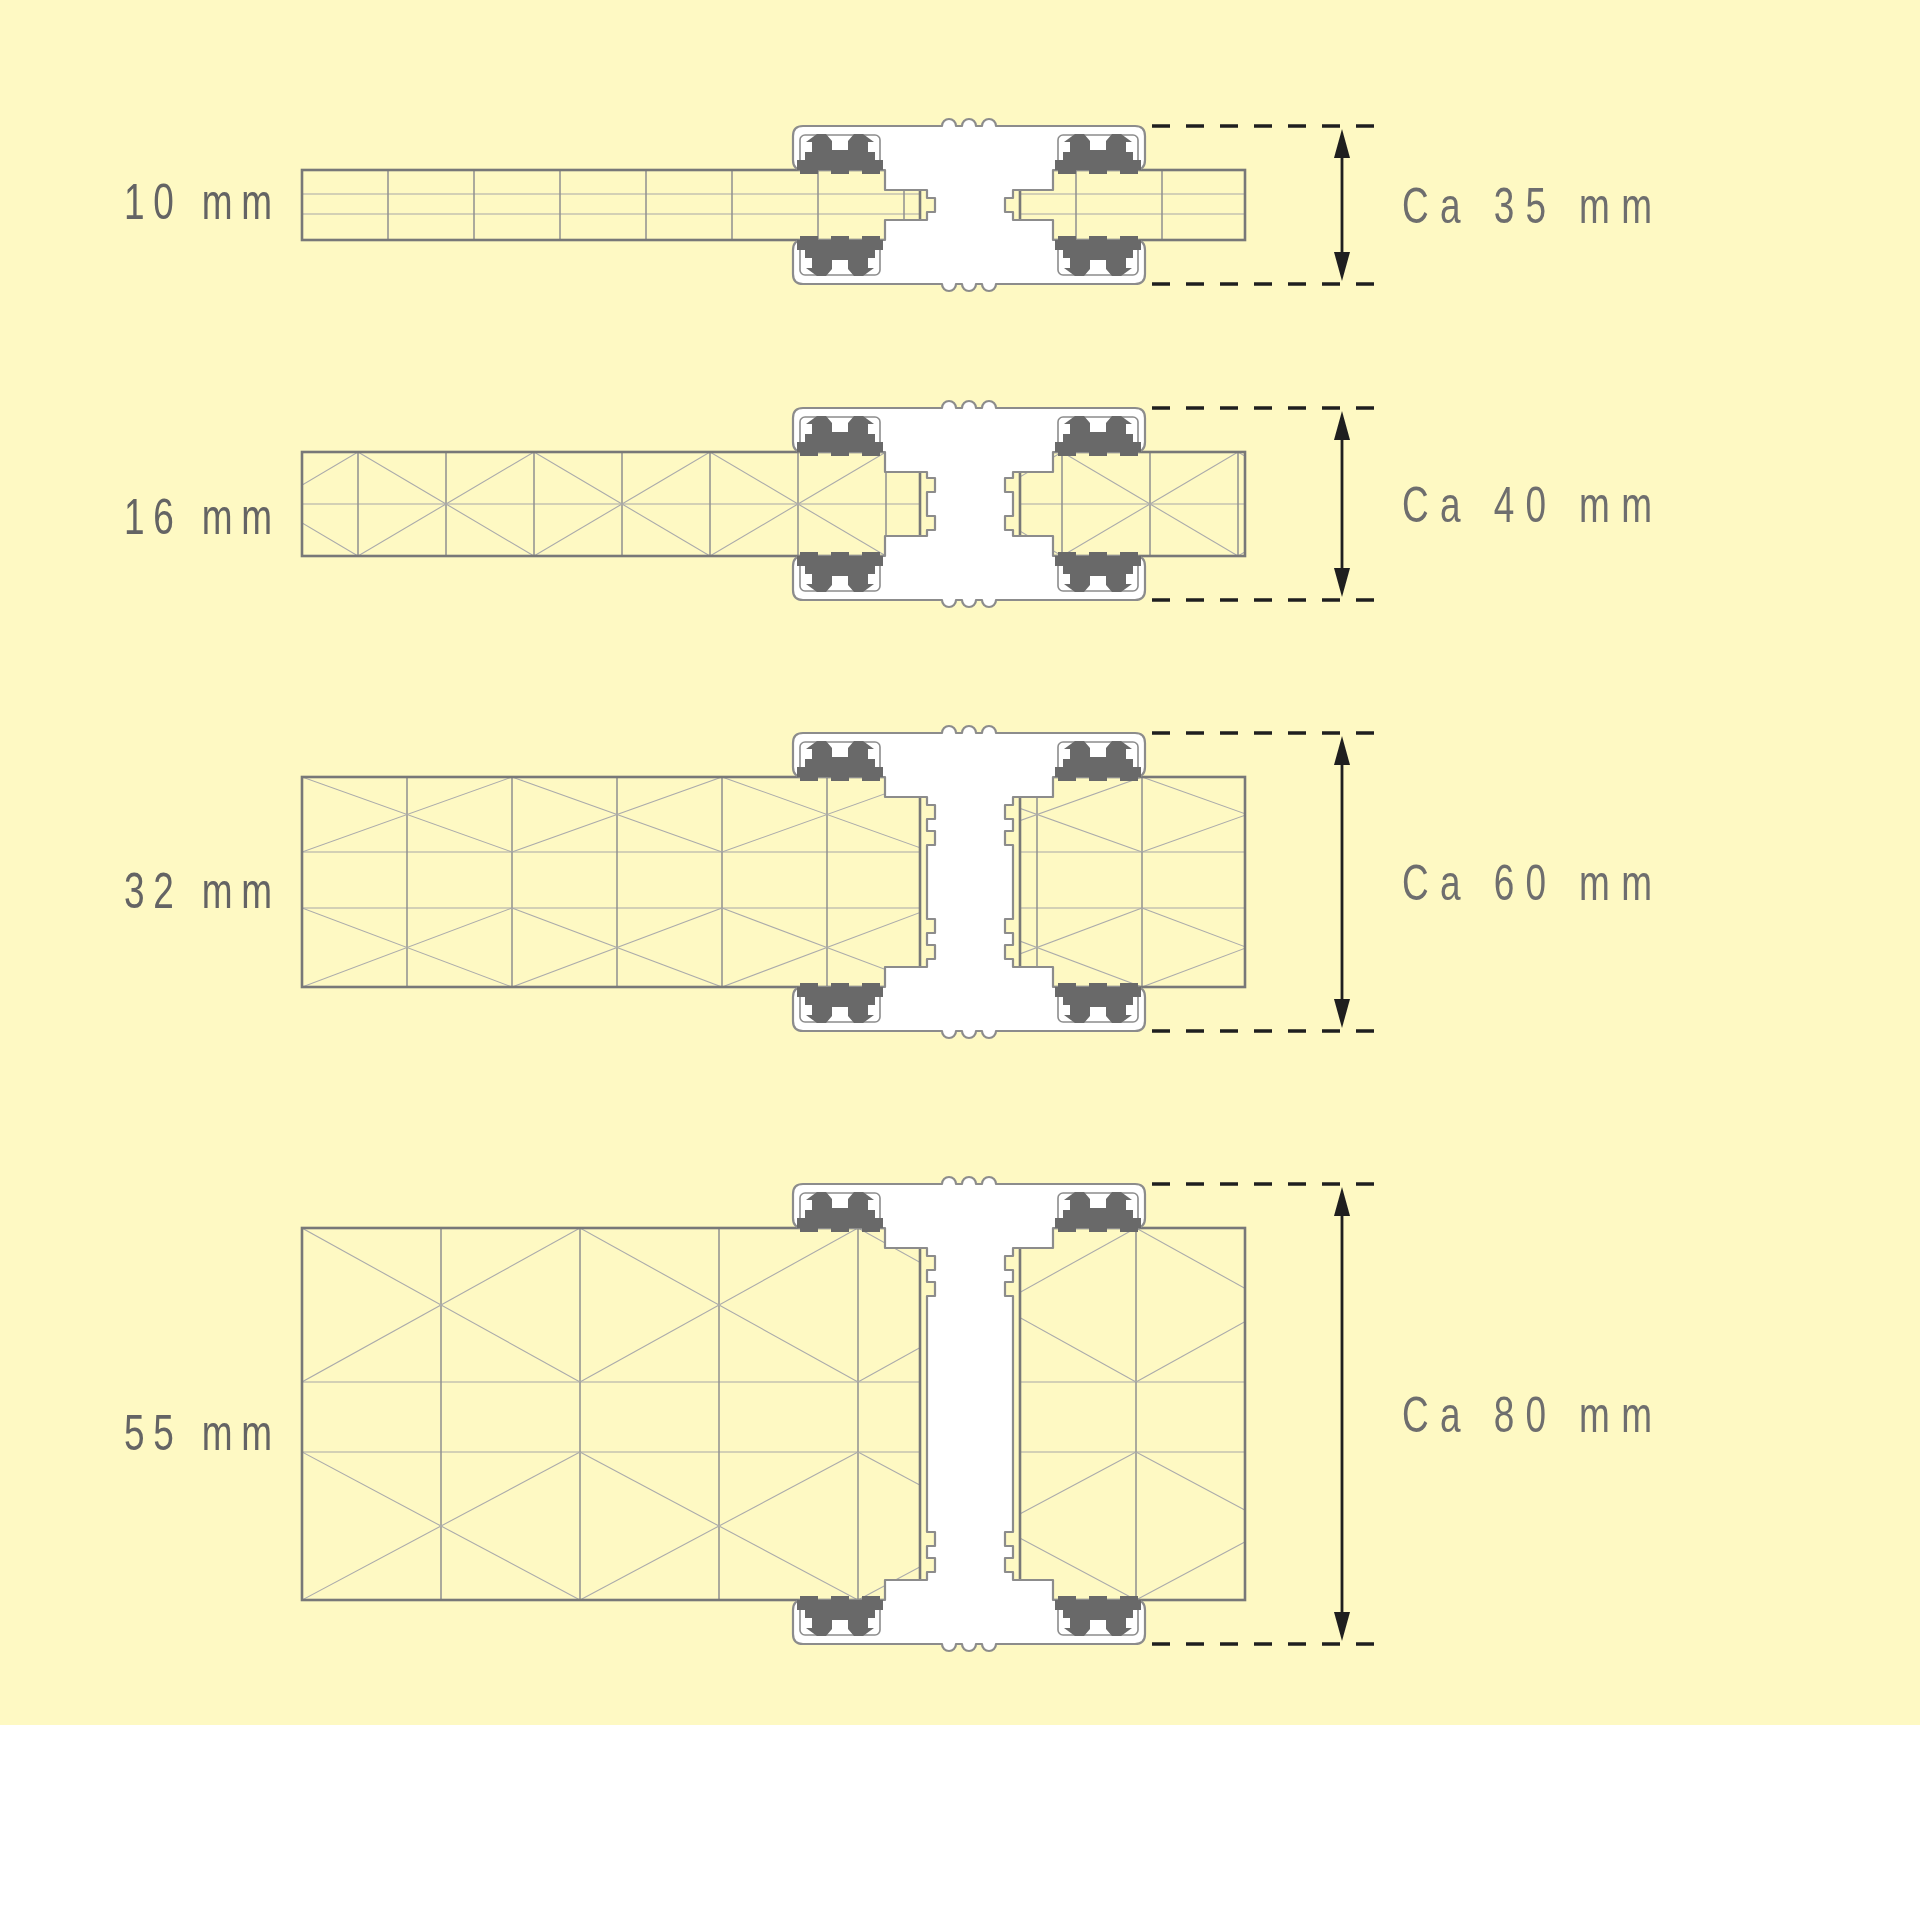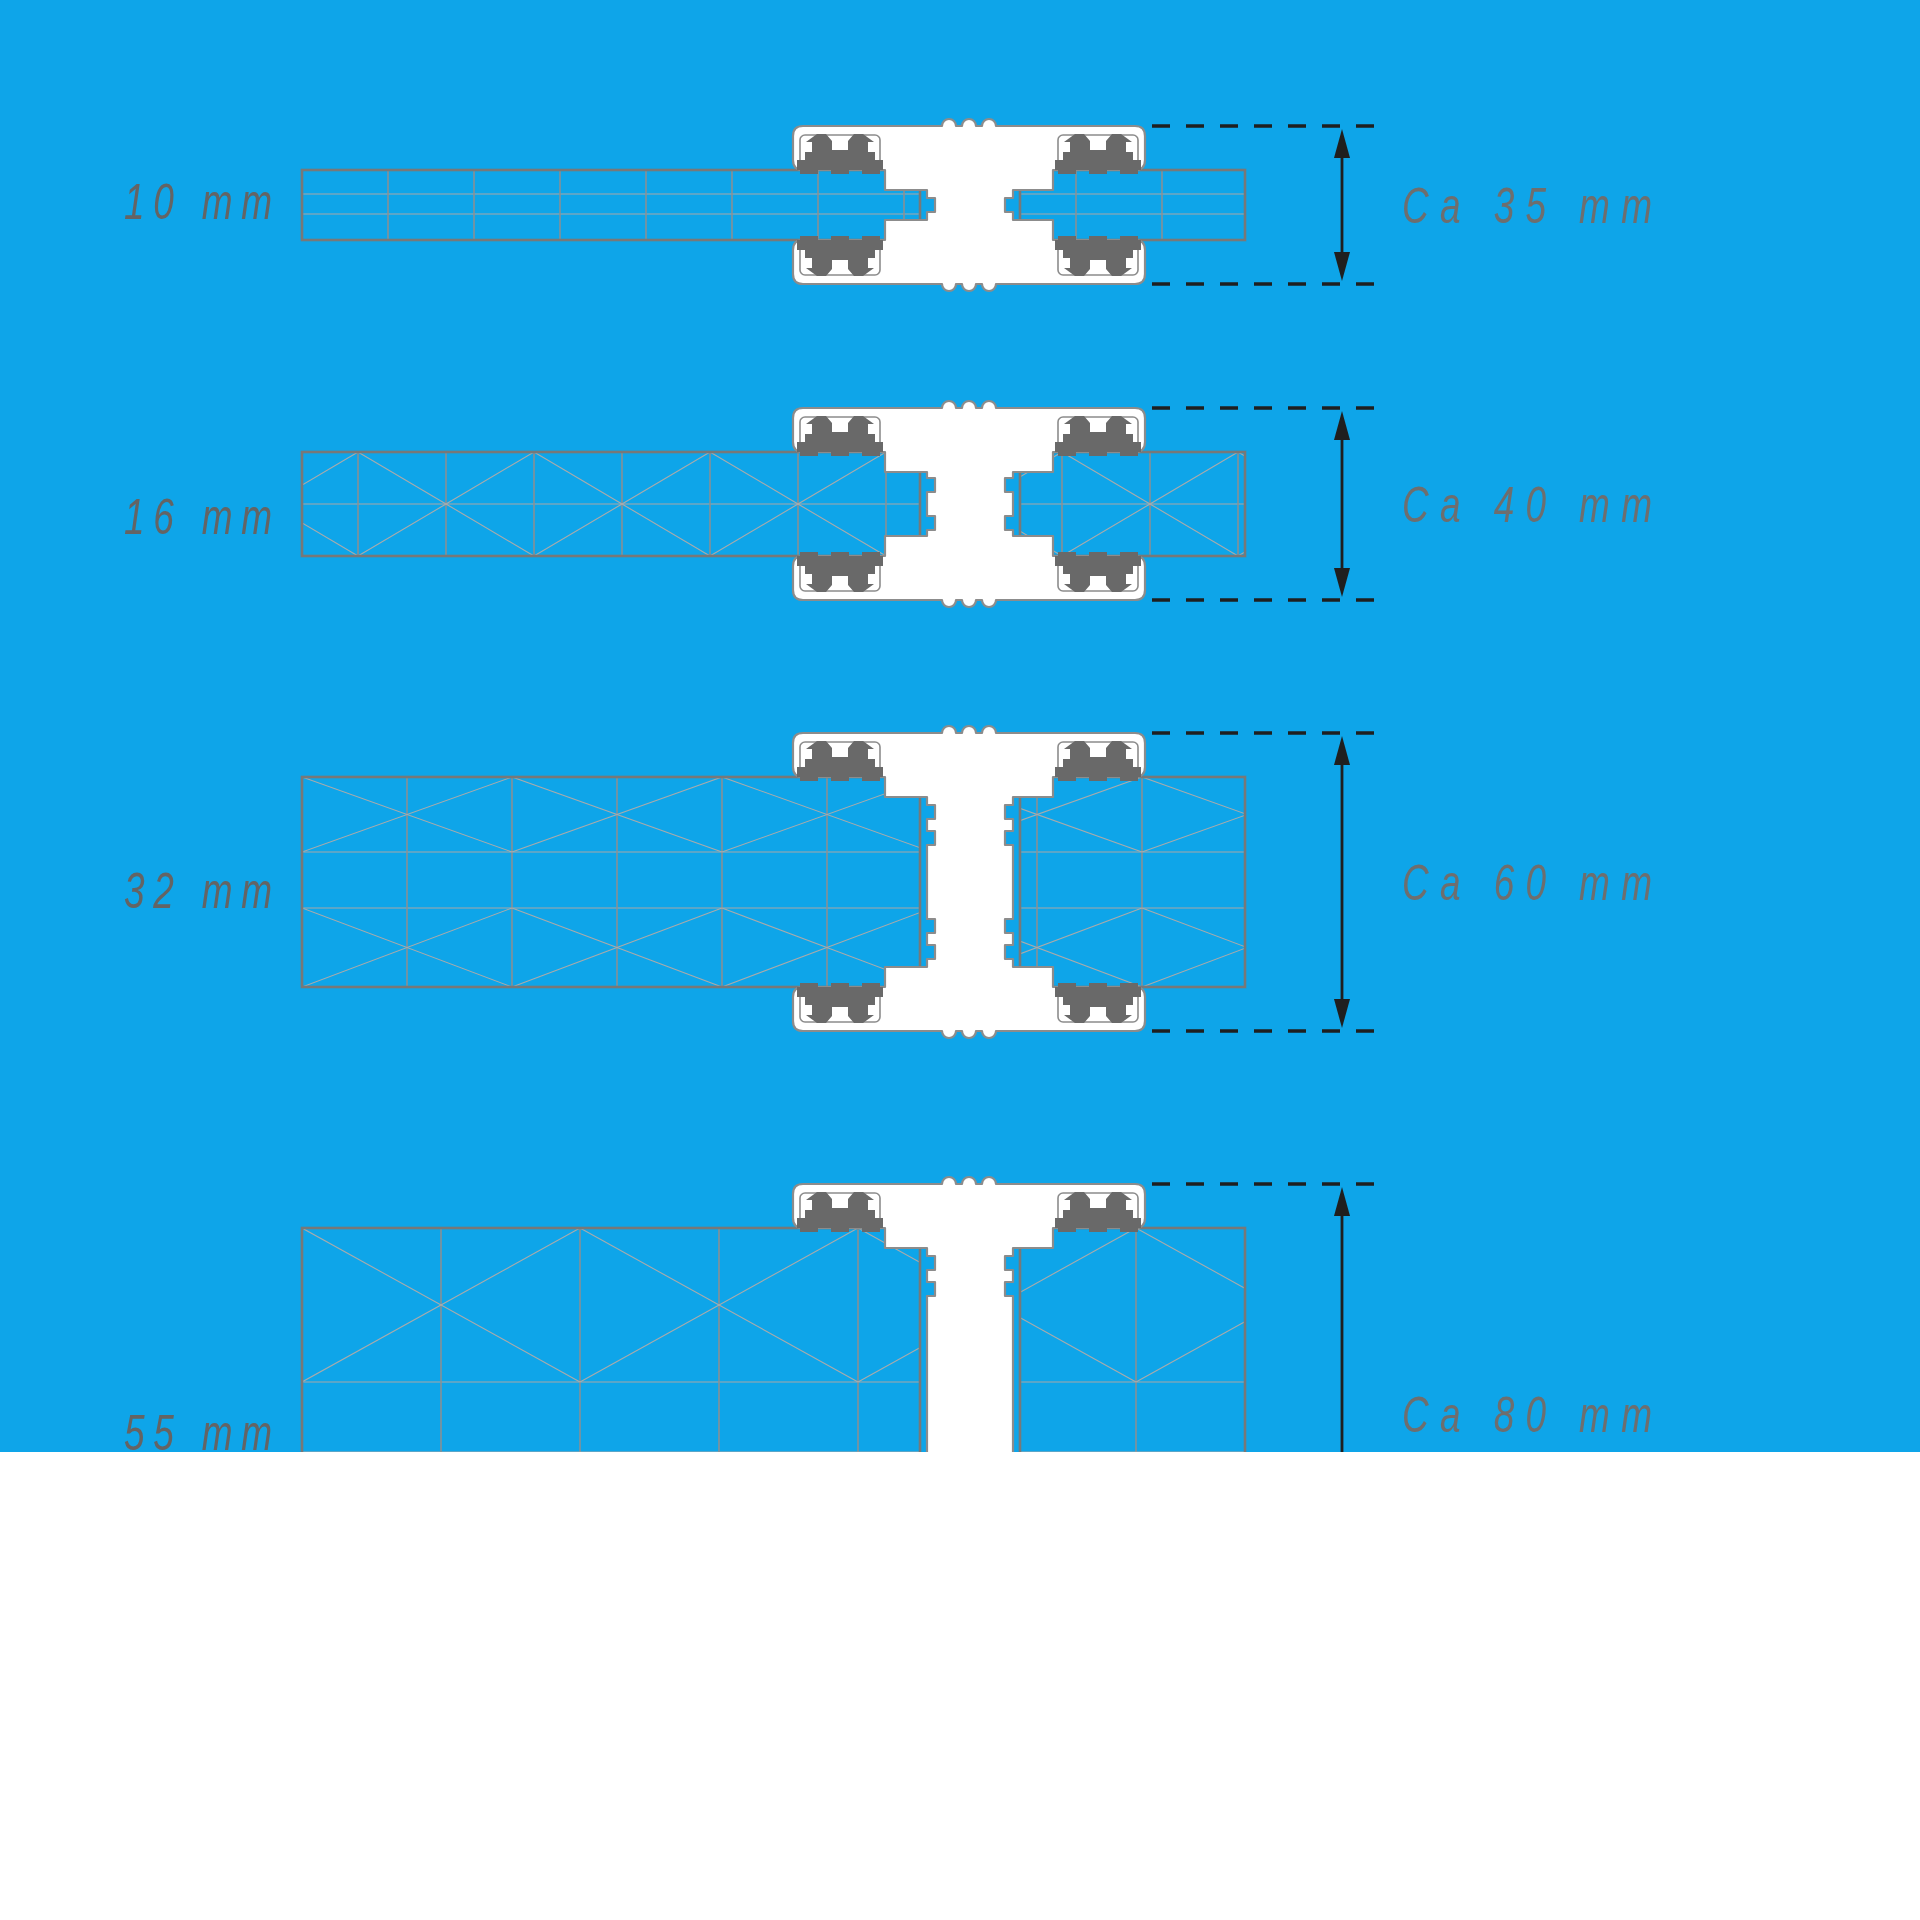--- a/index.html
+++ b/index.html
@@ -1,17 +1,17 @@
 <!DOCTYPE html>
 <html><head>
 <meta charset="utf-8">
 <style>
   html,body{margin:0;padding:0;background:#ffffff;}
-  .canvas{position:relative;width:1920px;height:1452px;background:#0ea5e9;overflow:hidden;
-          font-family:"Liberation Sans",sans-serif;font-style:italic;}
+  .canvas{position:relative;width:1920px;height:1725px;background:#fef9c3;overflow:hidden;
+          font-family:"Liberation Sans",sans-serif;}
   svg{position:absolute;left:0;top:0;}
   svg text{font-family:"Liberation Sans",sans-serif;}
 </style>
 </head>
 <body>
 
 <div class="canvas">
   <svg id="diagram" width="1920" height="1920" viewBox="0 0 1920 1920">
       <g>
         <defs>

